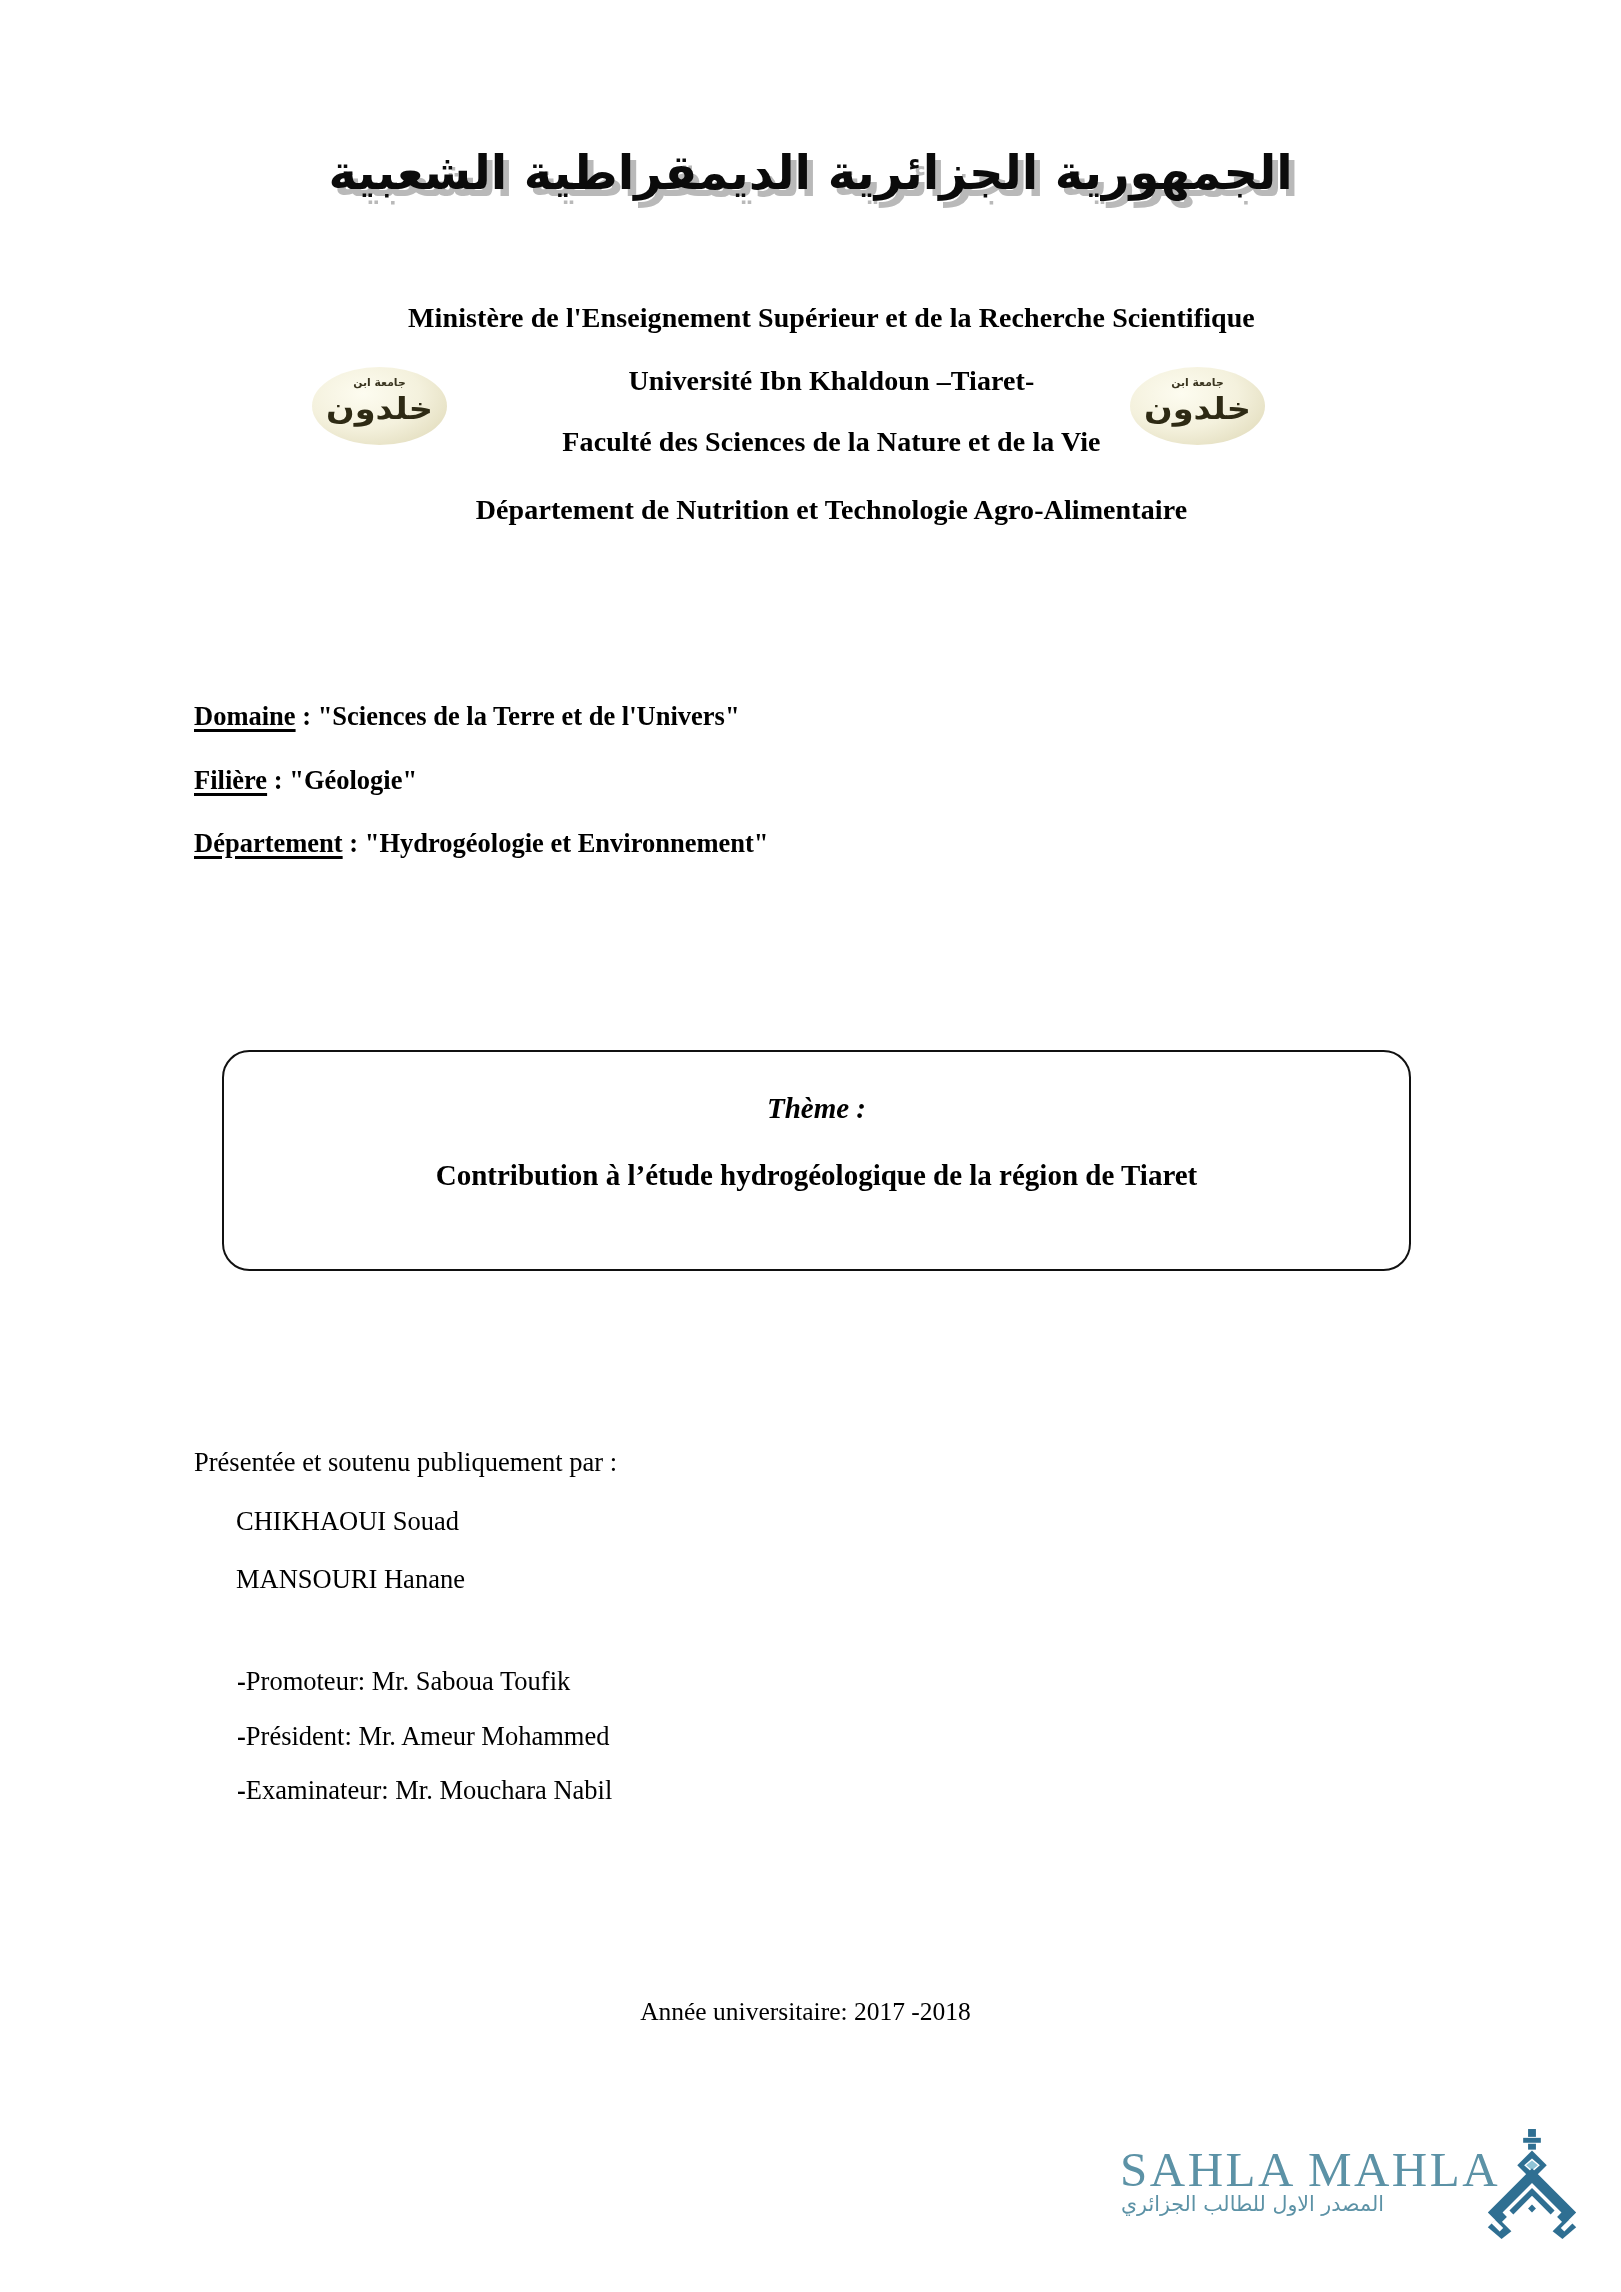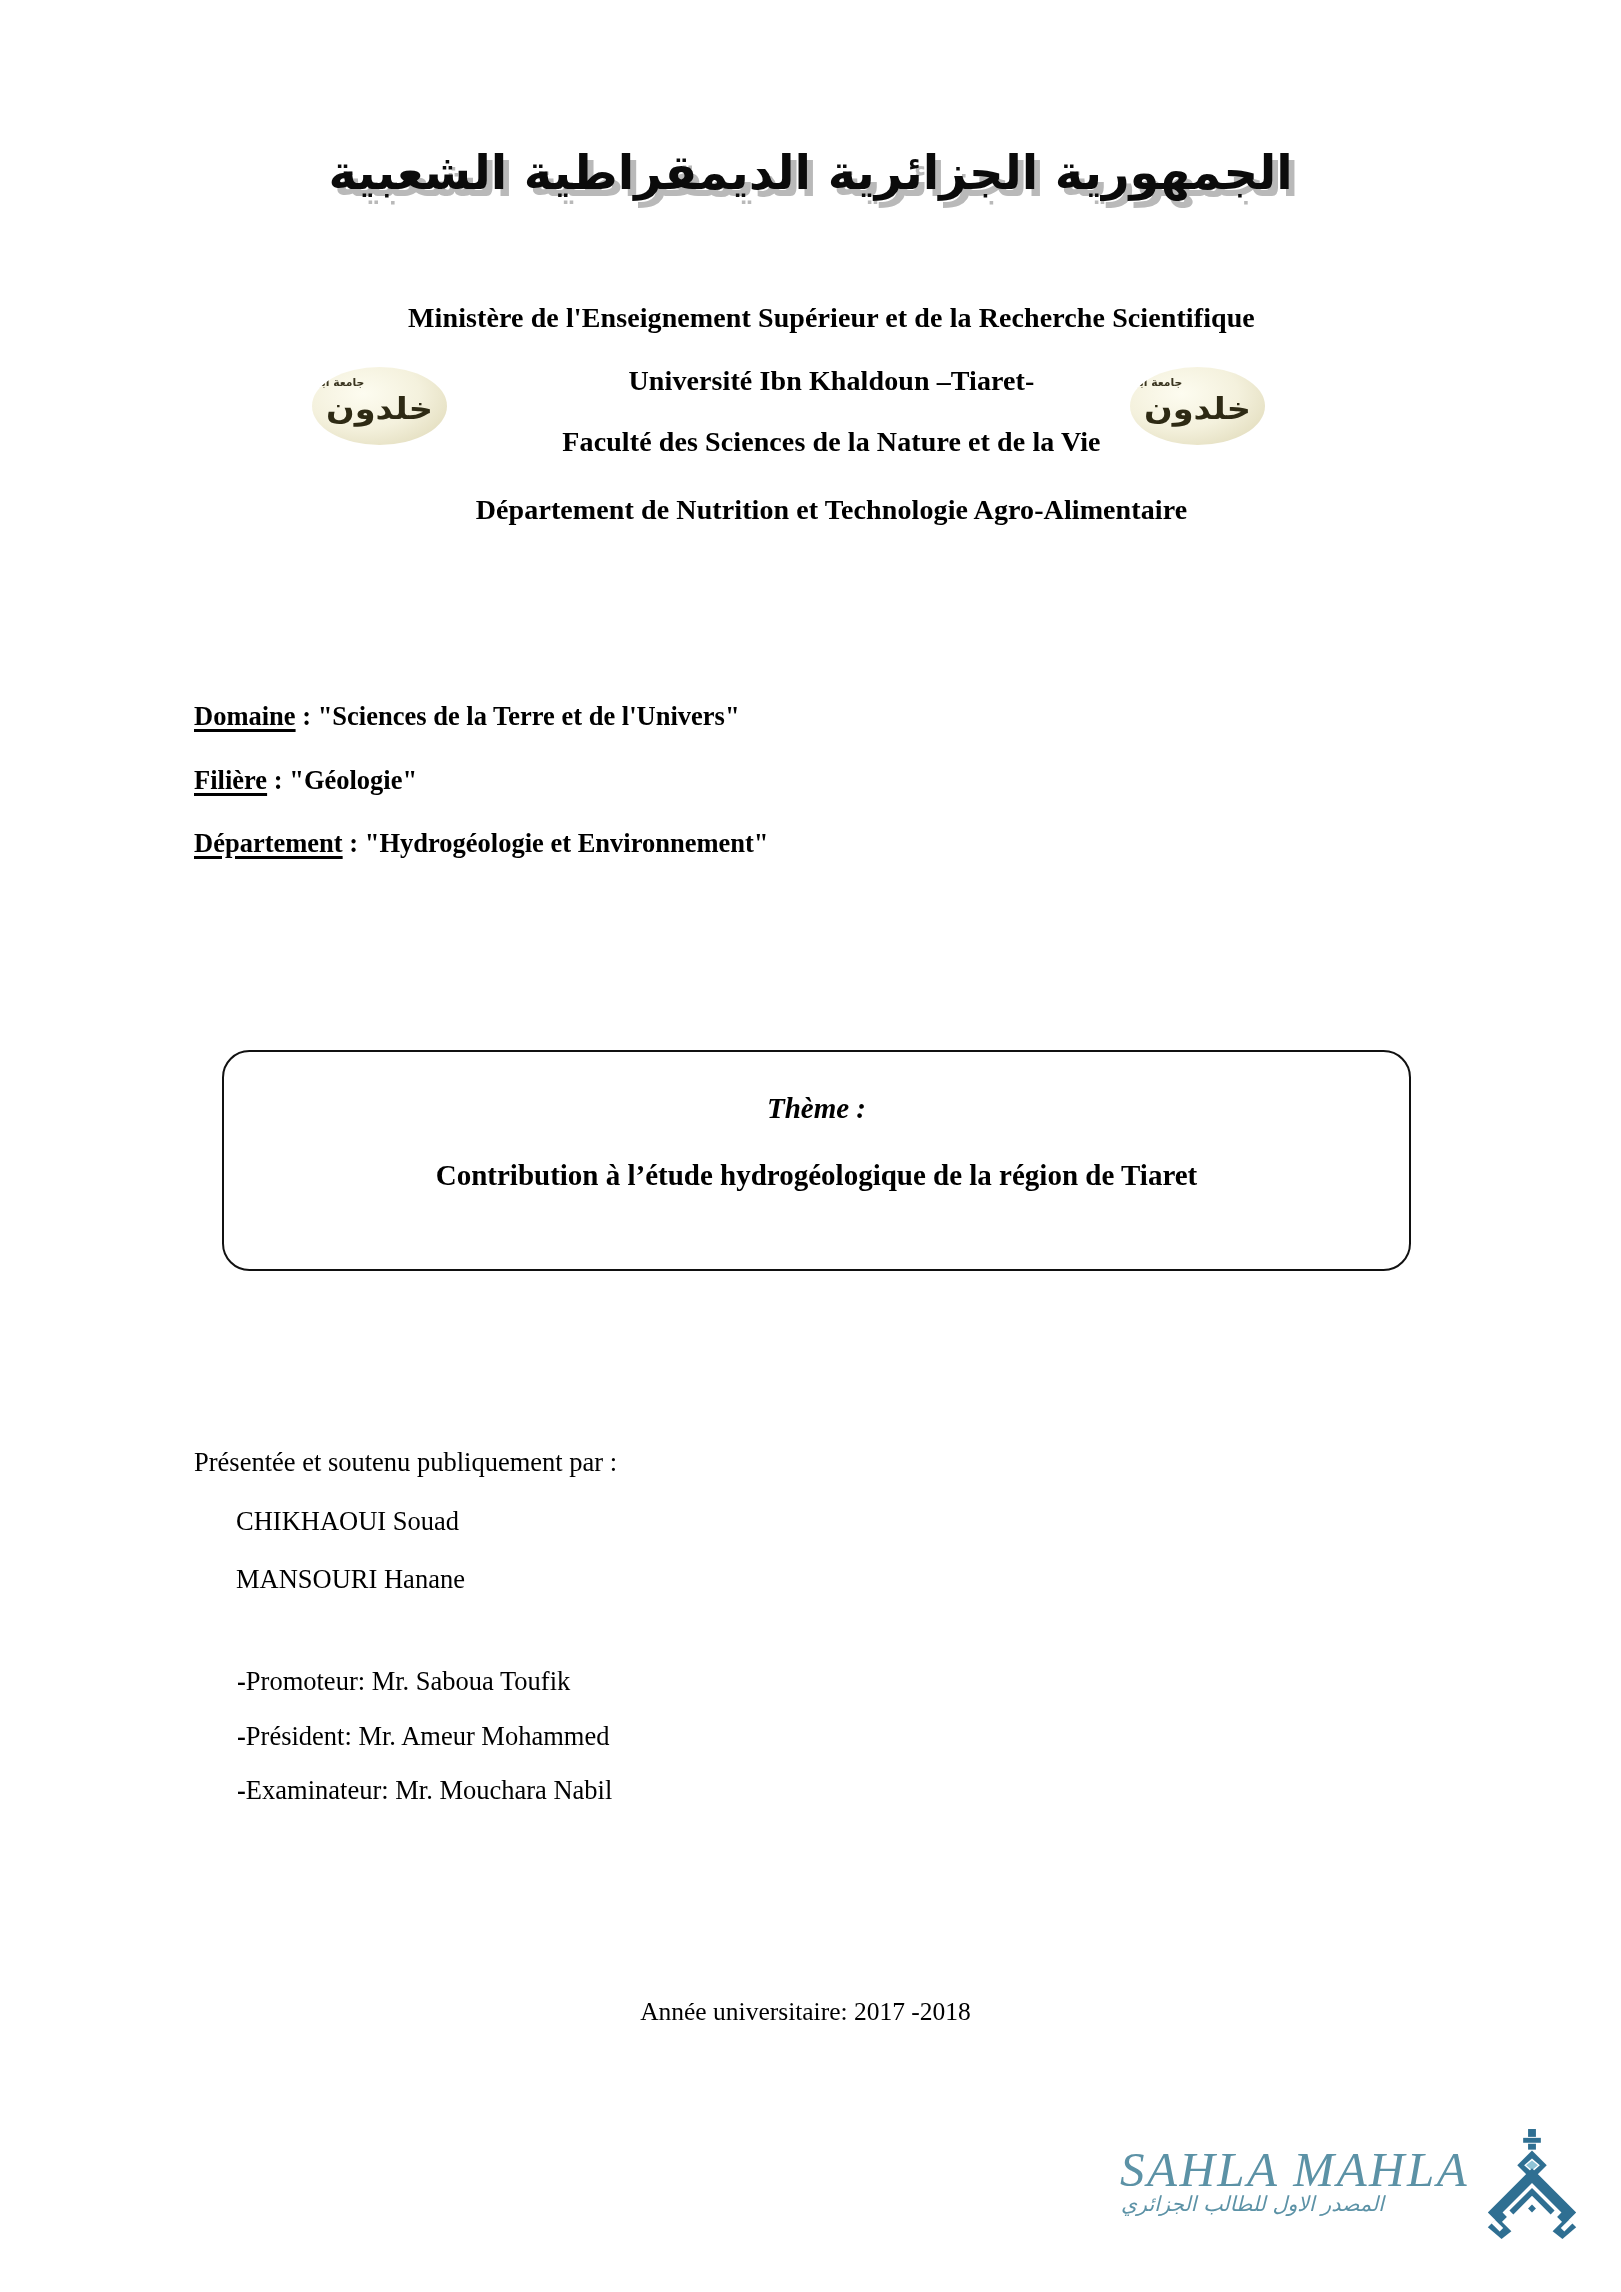--- a/index.html
+++ b/index.html
@@ -86,21 +86,21 @@
     direction: rtl;
     letter-spacing: -1px;
     transform: scaleX(1.12) translateY(2px);
     white-space: nowrap;
   }
   .logo-sub {
     position: absolute;
     top: 8.8px;
     left: 0;
     right: 0;
-    text-align: left;
+    text-align: center;
     font-family: "DejaVu Sans", sans-serif;
     font-size: 10.8px;
     font-weight: 700;
     color: #3a3520;
     direction: rtl;
     white-space: nowrap;
   }
 
   
   .diploma-block {
@@ -205,21 +205,20 @@
     white-space: nowrap;
   }
 
   
   .watermark {
     position: absolute;
     left: 1120px;
     top: 2135px;
     width: 470px;
     height: 118px;
-    font-style: italic;
   }
   .wm-title {
     position: absolute;
     left: 0;
     top: 5.9px;
     font-family: "Liberation Serif", "DejaVu Serif", serif;
     font-size: 49px;
     font-weight: 400;
     letter-spacing: 2.5px;
     color: #5c92a6;

